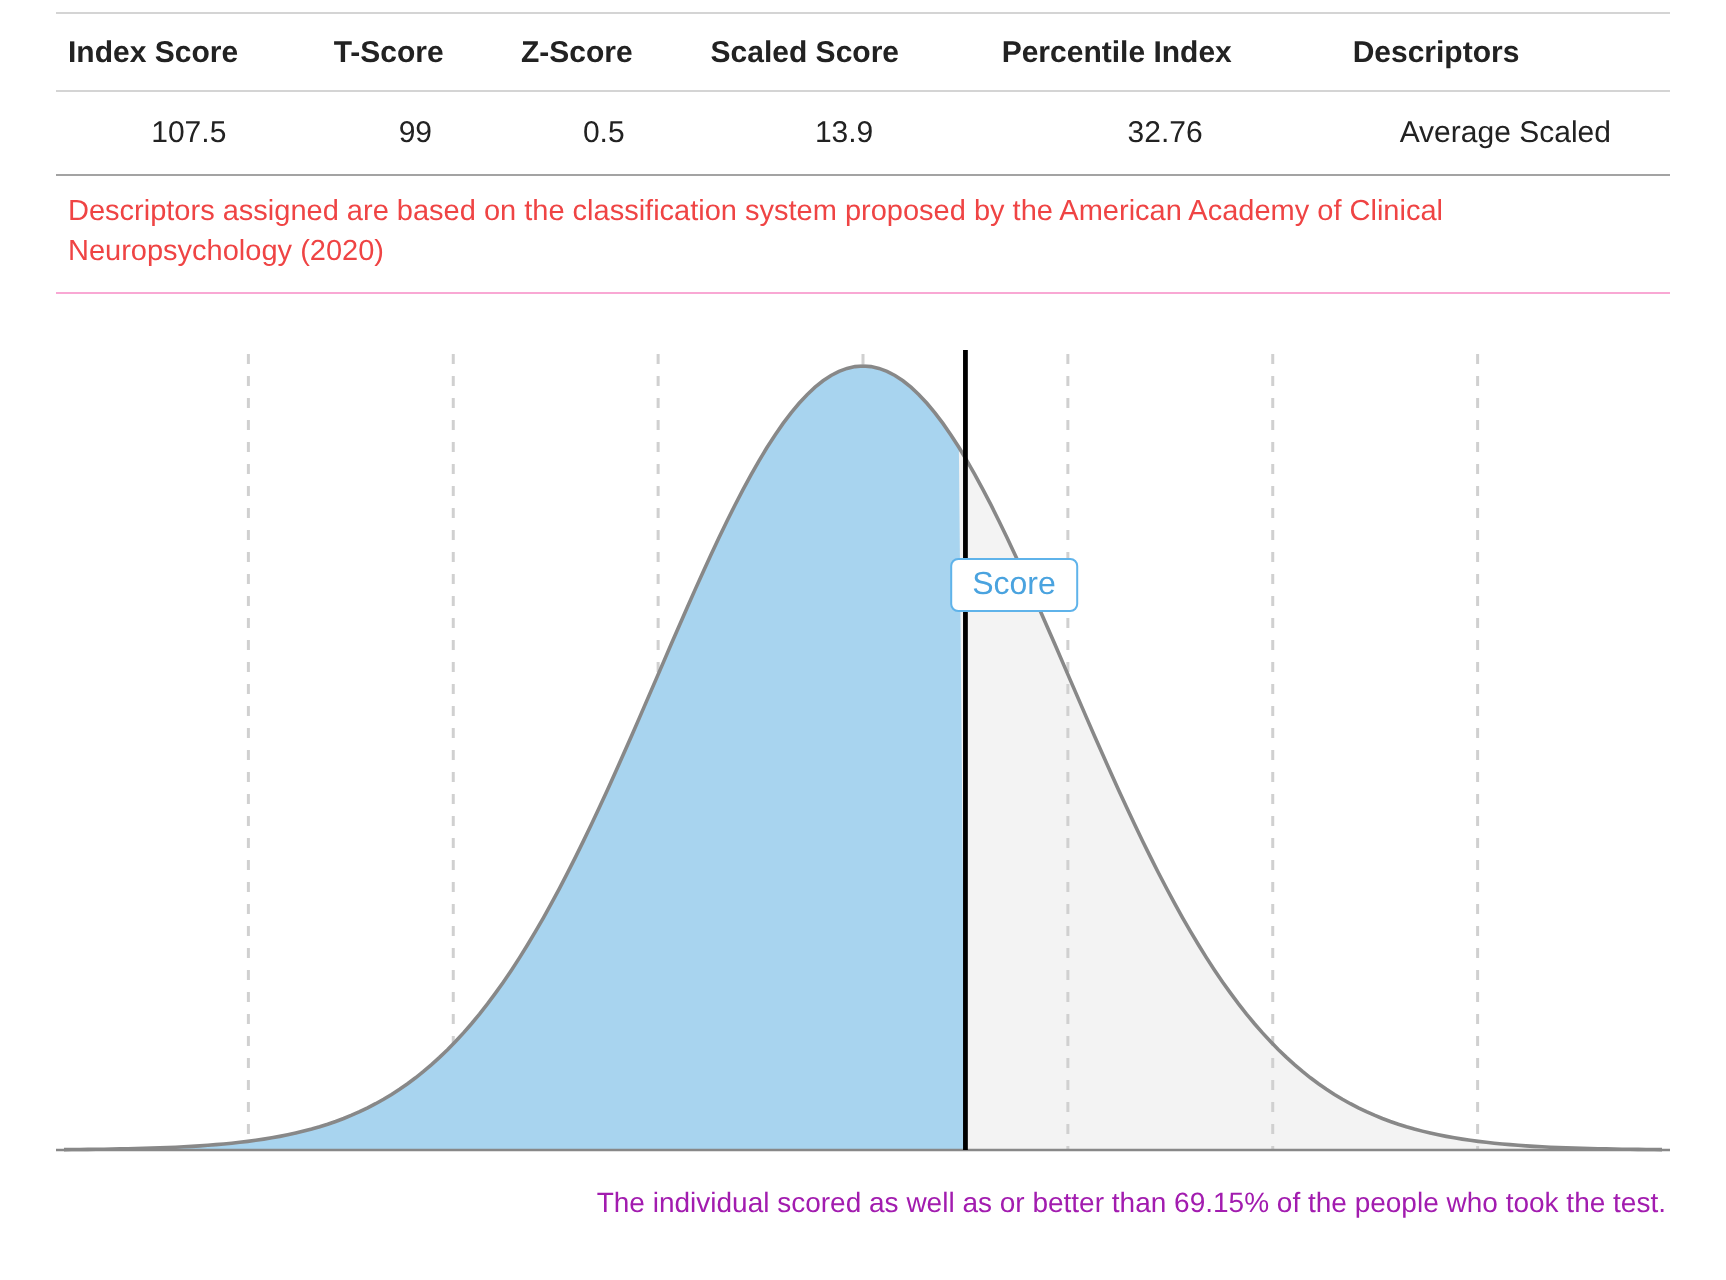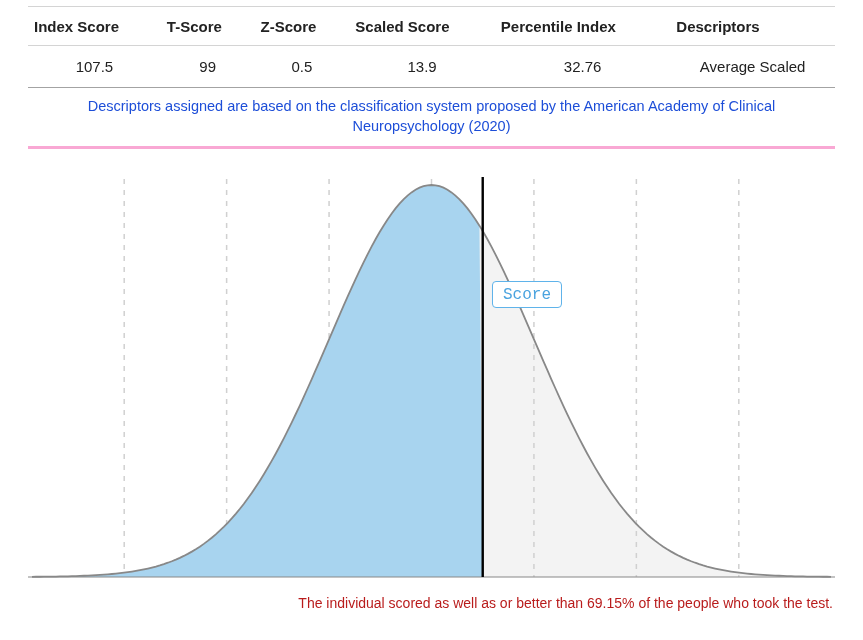--- a/index.html
+++ b/index.html
@@ -32,37 +32,37 @@
     padding: 11px 6px 10px;
   }
   tbody td {
     text-align: center;
     font-size: 15px;
     color: #222;
     padding: 12px 6px 12px;
   }
   .data-row { border-bottom: 1px solid #a3a3a3; }
   .footnote-row td {
-    text-align: center;
+    text-align: left;
     font-size: 14.5px;
-    color: #1d4ed8;
+    color: #ef4444;
     padding: 9px 6px 10px;
     line-height: 1.35;
-    border-bottom: 3px solid #f9a8d4;
+    border-bottom: 1px solid #f9a8d4;
   }
   .chart-wrap {
     width: 100%;
     margin-top: 22px;
     position: relative;
   }
   svg { display: block; }
   .interpretation {
     text-align: right;
     font-size: 14px;
-    color: #b91c1c;
+    color: #a21caf;
     margin-top: 6px;
     padding-right: 2px;
   }
   .score-label {
     position: absolute;
     transform: translate(-50%, 0);
     background: #fff;
     border: 1.5px solid #5fb3ea;
     border-radius: 4px;
     padding: 4px 10px 3px;
@@ -109,18 +109,18 @@
         <line x1="301.0641025641026" y1="8" x2="301.0641025641026" y2="406" stroke="#d0d0d0" stroke-width="1.5" stroke-dasharray="5 6"></line>
         <line x1="403.5" y1="8" x2="403.5" y2="406" stroke="#d0d0d0" stroke-width="1.5" stroke-dasharray="5 6"></line>
         <line x1="505.9358974358975" y1="8" x2="505.9358974358975" y2="406" stroke="#d0d0d0" stroke-width="1.5" stroke-dasharray="5 6"></line>
         <line x1="608.3717948717949" y1="8" x2="608.3717948717949" y2="406" stroke="#d0d0d0" stroke-width="1.5" stroke-dasharray="5 6"></line>
         <line x1="710.8076923076924" y1="8" x2="710.8076923076924" y2="406" stroke="#d0d0d0" stroke-width="1.5" stroke-dasharray="5 6"></line>
         <path d="M 4 406 L 4.00 405.80 L 8.00 405.77 L 11.99 405.74 L 15.98 405.69 L 19.98 405.65 L 23.97 405.59 L 27.97 405.53 L 31.97 405.45 L 35.96 405.37 L 39.95 405.28 L 43.95 405.17 L 47.94 405.05 L 51.94 404.91 L 55.94 404.76 L 59.93 404.59 L 63.92 404.39 L 67.92 404.17 L 71.91 403.92 L 75.91 403.64 L 79.91 403.33 L 83.90 402.98 L 87.89 402.60 L 91.89 402.16 L 95.88 401.68 L 99.88 401.15 L 103.88 400.56 L 107.87 399.91 L 111.86 399.19 L 115.86 398.39 L 119.85 397.52 L 123.85 396.56 L 127.85 395.51 L 131.84 394.36 L 135.83 393.10 L 139.83 391.72 L 143.82 390.23 L 147.82 388.60 L 151.82 386.84 L 155.81 384.93 L 159.80 382.86 L 163.80 380.63 L 167.79 378.23 L 171.79 375.65 L 175.79 372.87 L 179.78 369.90 L 183.77 366.72 L 187.77 363.32 L 191.76 359.71 L 195.76 355.86 L 199.76 351.77 L 203.75 347.44 L 207.75 342.86 L 211.74 338.03 L 215.74 332.94 L 219.73 327.58 L 223.73 321.96 L 227.72 316.08 L 231.71 309.93 L 235.71 303.51 L 239.70 296.83 L 243.70 289.90 L 247.69 282.71 L 251.69 275.27 L 255.69 267.60 L 259.68 259.70 L 263.68 251.58 L 267.67 243.26 L 271.67 234.76 L 275.66 226.08 L 279.65 217.25 L 283.65 208.29 L 287.64 199.21 L 291.64 190.05 L 295.63 180.83 L 299.63 171.57 L 303.63 162.30 L 307.62 153.04 L 311.62 143.84 L 315.61 134.71 L 319.61 125.69 L 323.60 116.82 L 327.60 108.11 L 331.59 99.61 L 335.58 91.34 L 339.58 83.35 L 343.57 75.65 L 347.57 68.28 L 351.56 61.28 L 355.56 54.66 L 359.56 48.46 L 363.55 42.71 L 367.55 37.42 L 371.54 32.62 L 375.54 28.34 L 379.53 24.59 L 383.52 21.38 L 387.52 18.74 L 391.51 16.67 L 395.51 15.19 L 399.50 14.30 L 403.50 14.00 L 407.50 14.30 L 411.49 15.19 L 415.49 16.67 L 419.48 18.74 L 423.48 21.38 L 427.47 24.59 L 431.47 28.34 L 435.46 32.62 L 439.46 37.42 L 443.45 42.71 L 447.45 48.46 L 451.44 54.66 L 454.72 406 Z" fill="#a8d4ef" stroke="none"></path>
         <path d="M 4.00 405.80 L 8.00 405.77 L 11.99 405.74 L 15.98 405.69 L 19.98 405.65 L 23.97 405.59 L 27.97 405.53 L 31.97 405.45 L 35.96 405.37 L 39.95 405.28 L 43.95 405.17 L 47.94 405.05 L 51.94 404.91 L 55.94 404.76 L 59.93 404.59 L 63.92 404.39 L 67.92 404.17 L 71.91 403.92 L 75.91 403.64 L 79.91 403.33 L 83.90 402.98 L 87.89 402.60 L 91.89 402.16 L 95.88 401.68 L 99.88 401.15 L 103.88 400.56 L 107.87 399.91 L 111.86 399.19 L 115.86 398.39 L 119.85 397.52 L 123.85 396.56 L 127.85 395.51 L 131.84 394.36 L 135.83 393.10 L 139.83 391.72 L 143.82 390.23 L 147.82 388.60 L 151.82 386.84 L 155.81 384.93 L 159.80 382.86 L 163.80 380.63 L 167.79 378.23 L 171.79 375.65 L 175.79 372.87 L 179.78 369.90 L 183.77 366.72 L 187.77 363.32 L 191.76 359.71 L 195.76 355.86 L 199.76 351.77 L 203.75 347.44 L 207.75 342.86 L 211.74 338.03 L 215.74 332.94 L 219.73 327.58 L 223.73 321.96 L 227.72 316.08 L 231.71 309.93 L 235.71 303.51 L 239.70 296.83 L 243.70 289.90 L 247.69 282.71 L 251.69 275.27 L 255.69 267.60 L 259.68 259.70 L 263.68 251.58 L 267.67 243.26 L 271.67 234.76 L 275.66 226.08 L 279.65 217.25 L 283.65 208.29 L 287.64 199.21 L 291.64 190.05 L 295.63 180.83 L 299.63 171.57 L 303.63 162.30 L 307.62 153.04 L 311.62 143.84 L 315.61 134.71 L 319.61 125.69 L 323.60 116.82 L 327.60 108.11 L 331.59 99.61 L 335.58 91.34 L 339.58 83.35 L 343.57 75.65 L 347.57 68.28 L 351.56 61.28 L 355.56 54.66 L 359.56 48.46 L 363.55 42.71 L 367.55 37.42 L 371.54 32.62 L 375.54 28.34 L 379.53 24.59 L 383.52 21.38 L 387.52 18.74 L 391.51 16.67 L 395.51 15.19 L 399.50 14.30 L 403.50 14.00 L 407.50 14.30 L 411.49 15.19 L 415.49 16.67 L 419.48 18.74 L 423.48 21.38 L 427.47 24.59 L 431.47 28.34 L 435.46 32.62 L 439.46 37.42 L 443.45 42.71 L 447.45 48.46 L 451.44 54.66 L 455.43 61.28 L 459.43 68.28 L 463.42 75.65 L 467.42 83.35 L 471.41 91.34 L 475.41 99.61 L 479.40 108.11 L 483.40 116.82 L 487.39 125.69 L 491.39 134.71 L 495.38 143.84 L 499.38 153.04 L 503.38 162.30 L 507.37 171.57 L 511.37 180.83 L 515.36 190.05 L 519.36 199.21 L 523.35 208.29 L 527.35 217.25 L 531.34 226.08 L 535.34 234.76 L 539.33 243.26 L 543.33 251.58 L 547.32 259.70 L 551.32 267.60 L 555.31 275.27 L 559.30 282.71 L 563.30 289.90 L 567.29 296.83 L 571.29 303.51 L 575.28 309.93 L 579.28 316.08 L 583.27 321.96 L 587.27 327.58 L 591.26 332.94 L 595.26 338.03 L 599.25 342.86 L 603.25 347.44 L 607.25 351.77 L 611.24 355.86 L 615.24 359.71 L 619.23 363.32 L 623.23 366.72 L 627.22 369.90 L 631.22 372.87 L 635.21 375.65 L 639.21 378.23 L 643.20 380.63 L 647.20 382.86 L 651.19 384.93 L 655.18 386.84 L 659.18 388.60 L 663.17 390.23 L 667.17 391.72 L 671.16 393.10 L 675.16 394.36 L 679.15 395.51 L 683.15 396.56 L 687.14 397.52 L 691.14 398.39 L 695.13 399.19 L 699.13 399.91 L 703.13 400.56 L 707.12 401.15 L 711.12 401.68 L 715.11 402.16 L 719.11 402.60 L 723.10 402.98 L 727.10 403.33 L 731.09 403.64 L 735.09 403.92 L 739.08 404.17 L 743.08 404.39 L 747.07 404.59 L 751.07 404.76 L 755.06 404.91 L 759.05 405.05 L 763.05 405.17 L 767.04 405.28 L 771.04 405.37 L 775.03 405.45 L 779.03 405.53 L 783.02 405.59 L 787.02 405.65 L 791.01 405.69 L 795.01 405.74 L 799.00 405.77 L 803.00 405.80" fill="none" stroke="#888888" stroke-width="1.8"></path>
         <line x1="0" y1="406" x2="807" y2="406" stroke="#888" stroke-width="1.2"></line>
         <line x1="454.7179487179488" y1="6" x2="454.7179487179488" y2="406" stroke="#000" stroke-width="2.4"></line>
       </svg>
-    <div id="score-label" class="score-label" style="left: 499px; top: 110px; transform: translate(-50%, 0px); margin-left: 0px; font-family: Liberation Mono, monospace;">Score</div>
+    <div id="score-label" class="score-label" style="left: 479px; top: 110px; transform: translate(-50%, 0px); margin-left: 0px;">Score</div>
   </div>
 
   <div class="interpretation">The individual scored as well as or better than 69.15% of the people who took the test.</div>
 
 </div>
 
 </body></html>

